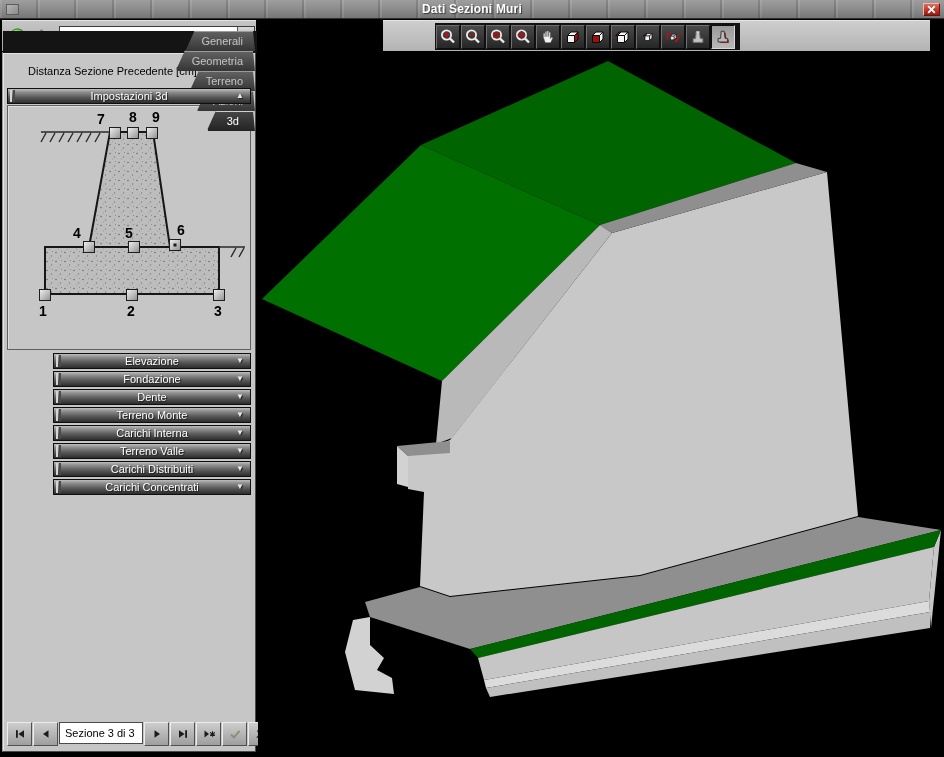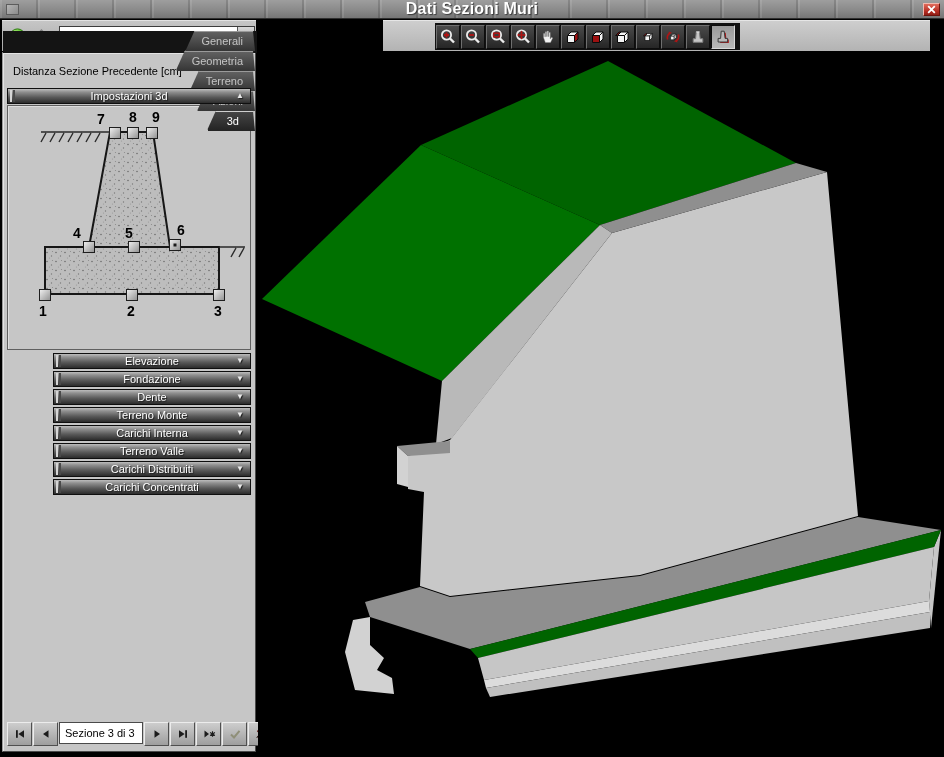--- a/index.html
+++ b/index.html
@@ -10,21 +10,21 @@
 
   
   .titlebar { position:absolute; left:0; top:0; width:944px; height:19px;
     background:
       repeating-linear-gradient(90deg, rgba(255,255,255,.10) 0 2px, rgba(255,255,255,0) 2px 36px, rgba(0,0,0,.14) 36px 38px),
       linear-gradient(180deg,#9e9e9e 0,#8a8a8a 55%,#767676 100%);
     border-bottom:1px solid #2e2e2e; }
   .sysbox { position:absolute; left:6px; top:4px; width:13px; height:11px;
     background:linear-gradient(135deg,#b5b5b5,#8b8b8b); border:1px solid #5c5c5c; }
   .title { position:absolute; left:0; right:0; top:0; height:19px; line-height:18px;
-    text-align:center; color:#fff; font-size:16px; font-weight:bold;
+    text-align:center; color:#fff; font-size:12px; font-weight:bold;
     text-shadow:1px 1px 1px #3a3a3a; letter-spacing:.2px; }
   .closebtn { position:absolute; right:4px; top:3px; width:17px; height:13px;
     background:linear-gradient(180deg,#e06a5a 0,#b42a20 70%,#8f1d15 100%);
     border:1px solid; border-color:#f0b9b0 #6d120c #6d120c #f0b9b0; cursor:pointer;
     display:flex; align-items:center; justify-content:center; }
 
   
   .toolbar-row { position:absolute; left:0; top:19px; width:944px; height:33px; background:#000; }
   .tb-left { position:absolute; left:2px; top:1px; width:254px; height:31px;
     background:linear-gradient(180deg,#c6c6c6,#a9a9a9); border-top:1px solid #e2e2e2;
@@ -55,21 +55,21 @@
     box-shadow:inset 1px 1px 0 #e4e4e4; }
   .tabs { position:absolute; left:0; top:-22px; width:254px; height:22px; background:#141414;
     display:flex; align-items:flex-end; padding-left:5px;flex-direction:column; }
   .tab { height:20px; line-height:20px; font-size:11px; color:#c4c4c4; padding:0 12px 0 16px;
     margin-right:2px; background:linear-gradient(180deg,#636363,#353535);
     clip-path:polygon(9px 0, calc(100% - 2px) 0, 100% 100%, 0 100%);
     box-shadow:inset 0 1px 0 #9a9a9a, inset 1px 0 0 #9a9a9a; cursor:pointer; white-space:nowrap; }
   .tab.active { background:linear-gradient(180deg,#474747,#232323); color:#fff;
     box-shadow:inset 0 1px 0 #cfcfcf, inset 1px 0 0 #cfcfcf; padding:0 16px 0 20px; }
   .distrow { margin:9px 6px 0 10px; display:flex; align-items:center; }
-  .distrow label { font-size:11px; color:#000; flex:1; }
+  .distrow label { font-size:11px; color:#000; flex:1;text-align:center; }
   .distrow input { width:37px; height:18px; background:#fff; border:1px solid #4a4a4a;
     box-shadow:1px 1px 0 #e6e6e6; font-size:11px; font-family:"Liberation Sans",sans-serif;
     text-align:right; padding-right:4px; color:#000; }
   .bar { position:relative; height:16px; margin:0 4px; border:1px solid #0f0f0f;
     background:linear-gradient(180deg,#bdbdbd 0,#8f8f8f 22%,#585858 60%,#2c2c2c 100%);
     color:#fff; font-size:11px; display:flex; align-items:center; justify-content:center;
     text-shadow:1px 1px 1px #1d1d1d; cursor:pointer; }
   .bar .grip { position:absolute; left:2px; top:1px; bottom:1px; width:5px;
     border-left:2px solid #d6d6d6; border-right:2px solid #4a4a4a; }
   .bar .arrow { position:absolute; right:6px; top:0; font-size:8px; color:#e8e8e8; line-height:14px; }

